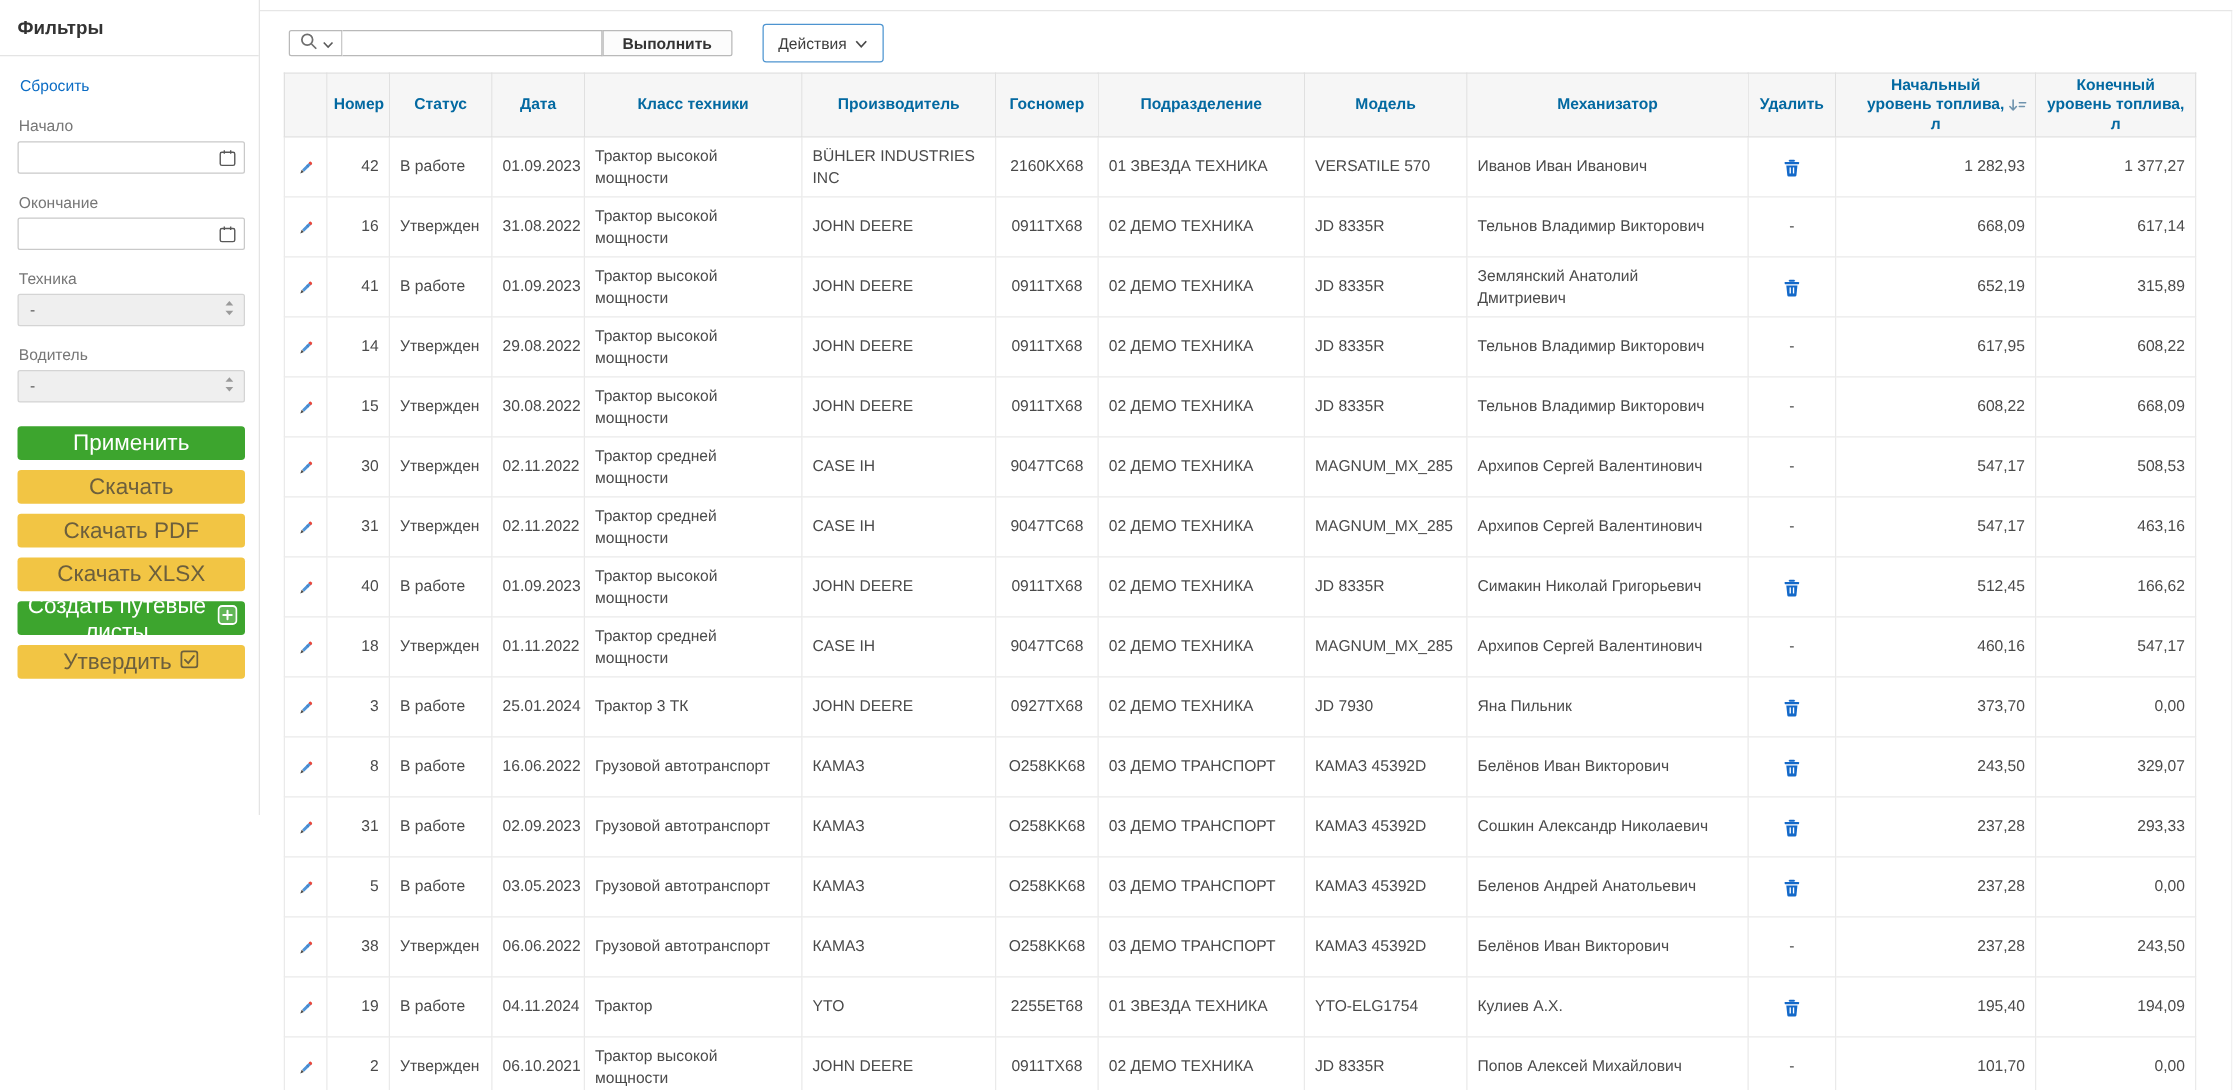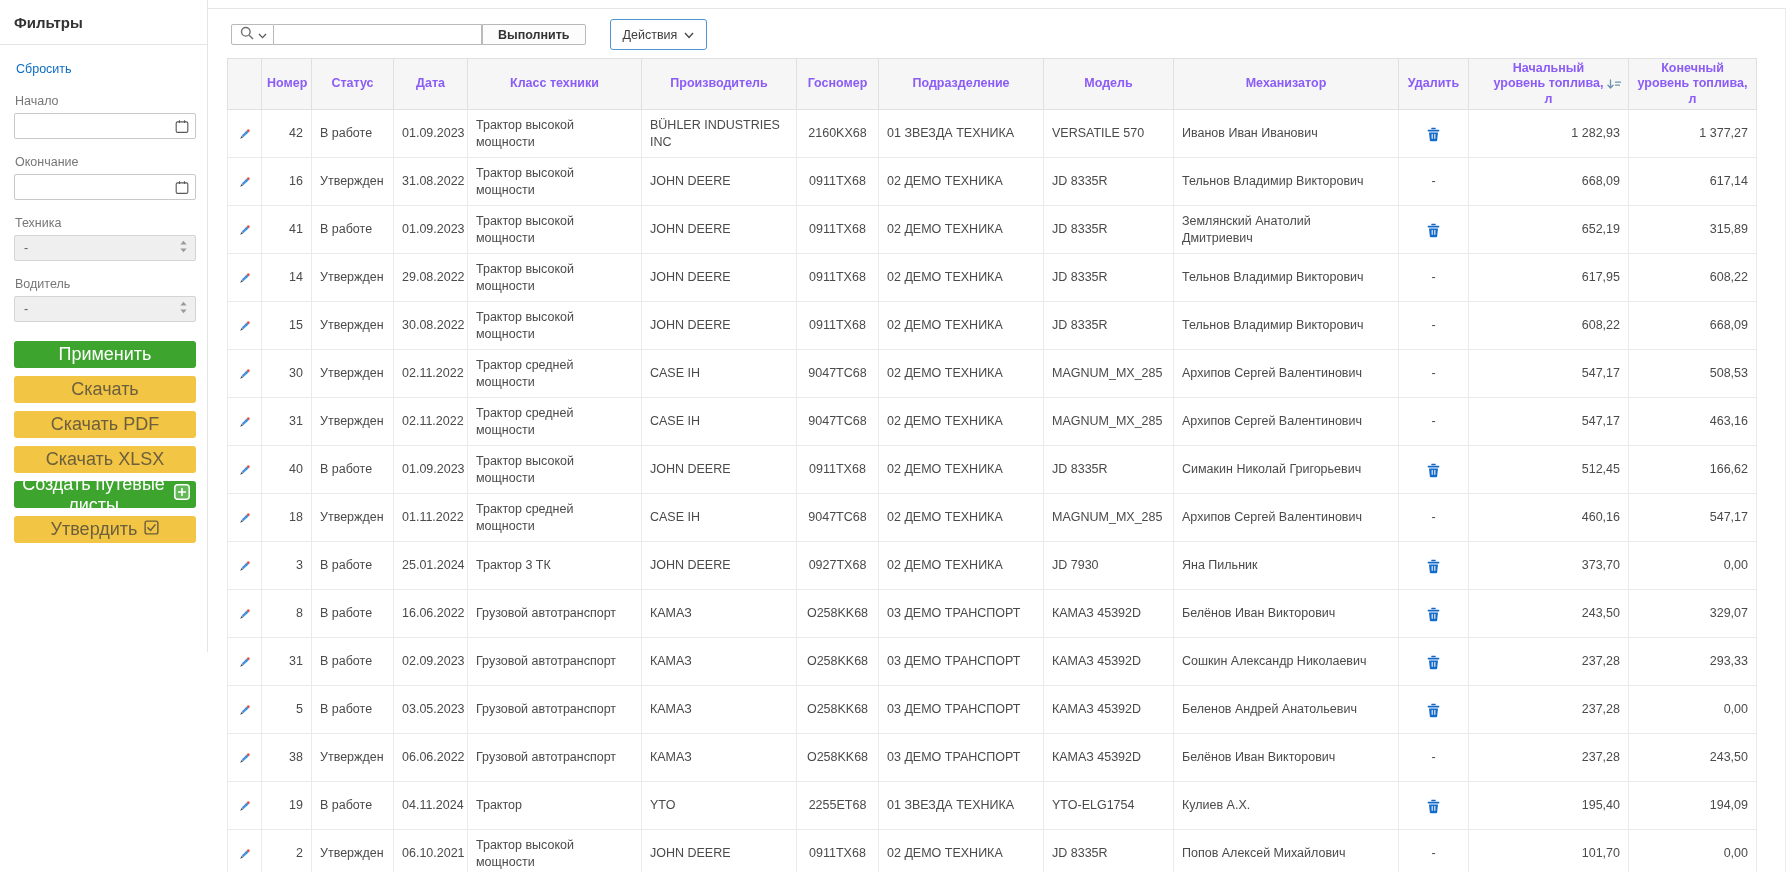--- a/index.html
+++ b/index.html
@@ -32,21 +32,21 @@
   .toolbar { display:flex; align-items:center; margin:10px 0 8px 4px; height:31px; }
   .search-group { display:flex; height:21px; }
   .search-btn { display:flex; align-items:center; justify-content:center; gap:3px; width:43px; background:#fff; border:1px solid #b9b9b9; border-radius:2px 0 0 2px; cursor:pointer; }
   .search-input { width:208px; border:1px solid #b9b9b9; border-left:0; padding:0 8px; font:inherit; outline:none; }
   .go-btn { border:1px solid #b9b9b9; background:#fcfcfc; color:#333; font-family:inherit; font-weight:700; font-size:12.5px; padding:0 15px; cursor:pointer; border-radius:0 2px 2px 0; }
   .actions-btn { display:flex; align-items:center; gap:7px; margin-left:24px; height:31px; background:#fff; border:1px solid #4d94d0; border-radius:3px; color:#3c3c3c; font-family:inherit; font-size:12.5px; padding:0 12px; cursor:pointer;text-align:center; }
 
   
   table.report { border-collapse:collapse; table-layout:fixed; width:1529px; }
   table.report th {
-    background:#f6f6f6; color:#8b5cf6; font-weight:700; font-size:12.5px;
+    background:#f6f6f6; color:#0369a1; font-weight:700; font-size:12.5px;
     border:1px solid #e0e0e0; height:51px; text-align:center; vertical-align:middle;
     padding:2px 5px; line-height:1.22; position:relative;
   }
   table.report td {
     border:1px solid #eaeaea; height:48px; vertical-align:middle;
     padding:3px 8px; line-height:1.3; color:#4a4a4a; font-size:12.5px;
     overflow:hidden;
   }
   .th-label { display:inline-block; }
   th.sorted .th-label { max-width:118px; }

